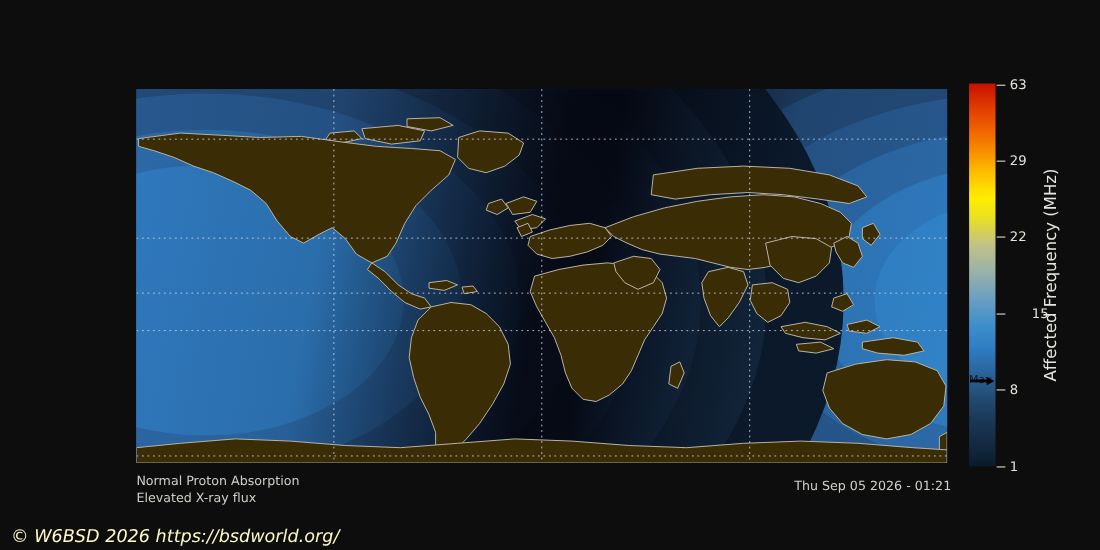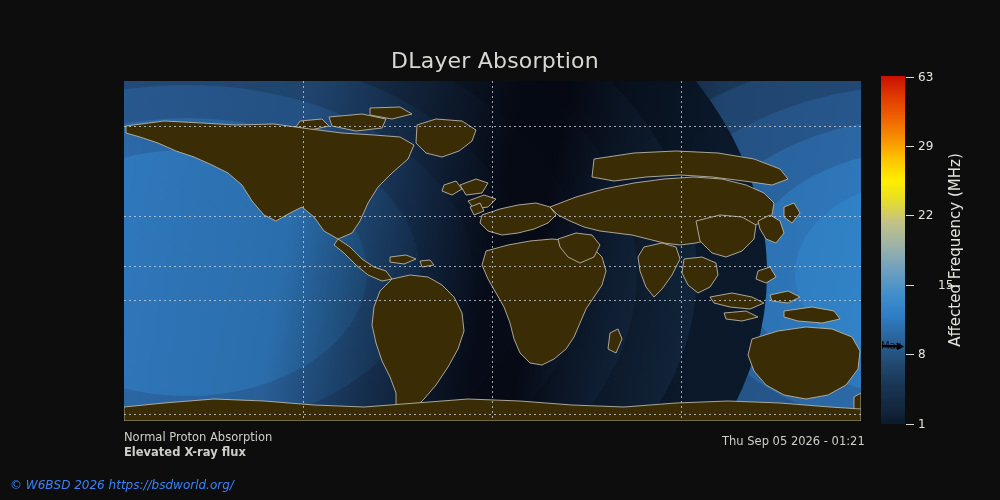--- a/index.html
+++ b/index.html
@@ -77,31 +77,30 @@
 
   
   .maxmark{position:absolute;left:881px;top:328px;width:26px;height:26px;}
   .maxmark .mtxt{position:absolute;left:0;top:12px;font-size:10px;color:#121820;
                  letter-spacing:-.2px;}
   .maxmark .marrow{position:absolute;left:1px;top:14px;width:22px;height:9px;}
 
   
   .note{position:absolute;left:124px;font-size:11.5px;color:#cfcfc8;}
   .note.l1{top:430px;}
-  .note.l2{top:445px;font-weight:bold;}
+  .note.l2{top:445px;}
   .stamp{position:absolute;left:722px;top:434px;font-size:11.5px;color:#cfcfc8;}
-  .foot{position:absolute;left:10px;top:478px;font-size:12px;color:#3b82f6;
+  .foot{position:absolute;left:10px;top:478px;font-size:16px;color:#fef9c3;
         font-style:italic;}
 </style>
 </head>
 <body>
 
 <div id="root">
 
-  <div class="title">DLayer Absorption</div>
 
   <div class="map">
 
     <div class="field">
 
       <div class="lobe" style="left:800px;top:192px;width:1160px;height:800px;background:#0b1a2c;"></div>
       <div class="lobe" style="left:800px;top:192px;width:1020px;height:690px;background:#12263c;"></div>
       <div class="lobe" style="left:800px;top:192px;width:900px;height:600px;background:#17304c;"></div>
       <div class="lobe" style="left:800px;top:192px;width:790px;height:520px;background:#1d3c5f;"></div>
       <div class="lobe" style="left:800px;top:192px;width:680px;height:446px;background:#224a77;"></div>

